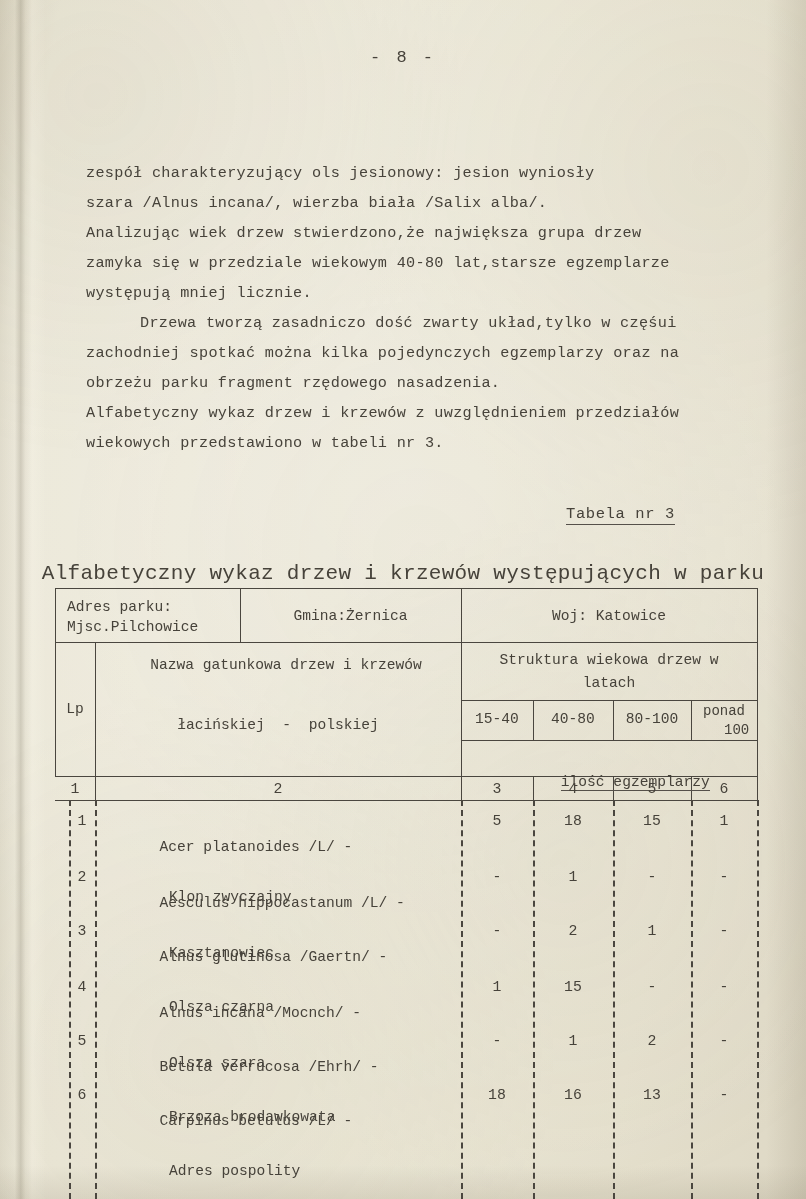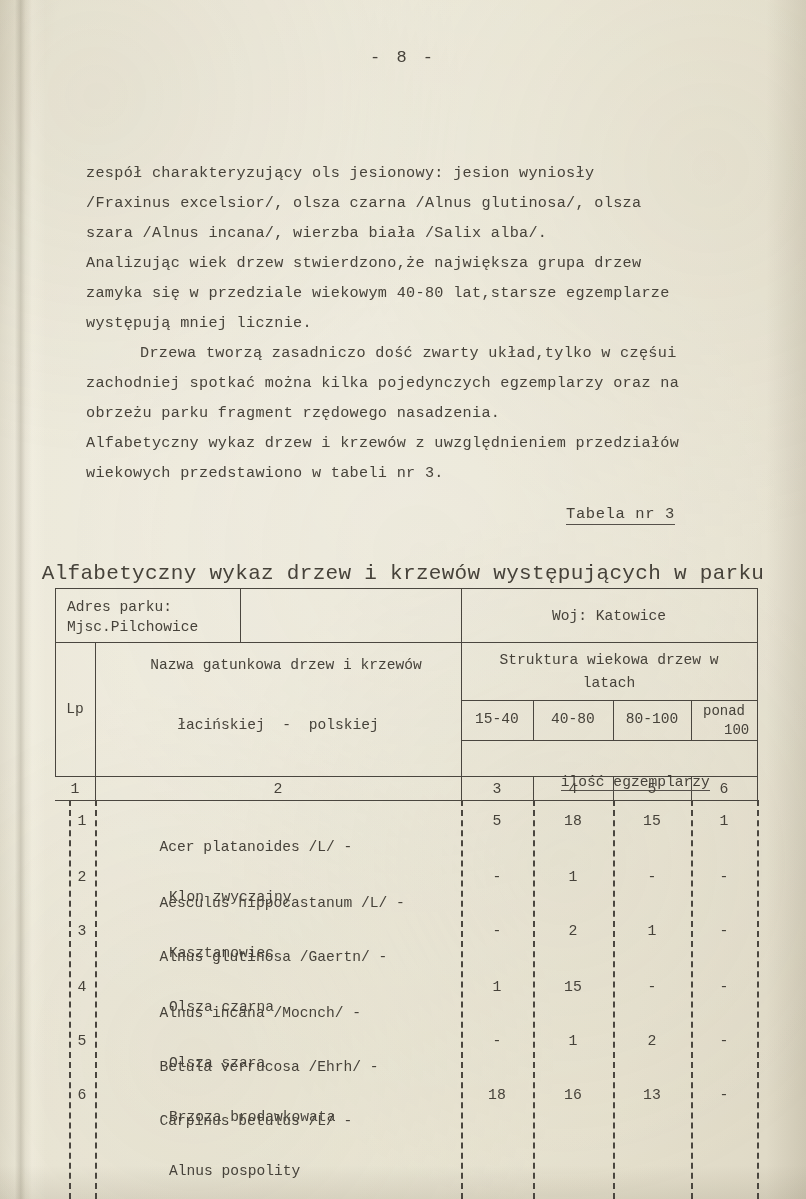--- a/index.html
+++ b/index.html
@@ -146,21 +146,20 @@
 
   <div id="grain"></div>
   <div id="fold-left"></div>
   <div id="edge-right"></div>
   <div id="edge-bottom"></div>
 
   <div id="page-number" class="typed">- 8 -</div>
 
   <div id="body-text">
     <div class="line typed">zespół charakteryzujący ols jesionowy: jesion wyniosły</div>
-    <div class="line typed">/Fraxinus excelsior/, olsza czarna /Alnus glutinosa/, olsza</div>
     <div class="line typed">szara /Alnus incana/, wierzba biała /Salix alba/.</div>
     <div class="line typed">Analizując wiek drzew stwierdzono,że największa grupa drzew</div>
     <div class="line typed">zamyka się w przedziale wiekowym 40-80 lat,starsze egzemplarze</div>
     <div class="line typed">występują mniej licznie.</div>
     <div class="line typed indent">Drzewa tworzą zasadniczo dość zwarty układ,tylko w częśui</div>
     <div class="line typed">zachodniej spotkać można kilka pojedynczych egzemplarzy oraz na</div>
     <div class="line typed">obrzeżu parku fragment rzędowego nasadzenia.</div>
     <div class="line typed">Alfabetyczny wykaz drzew i krzewów z uwzględnieniem przedziałów</div>
     <div class="line typed">wiekowych przedstawiono w tabeli nr 3.</div>
   </div>
@@ -195,20 +194,21 @@
     <div class="vline dashed" style="left:14px;  top:212px; height:399px;"></div>
     <div class="vline dashed" style="left:40px;  top:212px; height:399px;"></div>
     <div class="vline dashed" style="left:406px; top:212px; height:399px;"></div>
     <div class="vline dashed" style="left:478px; top:212px; height:399px;"></div>
     <div class="vline dashed" style="left:558px; top:212px; height:399px;"></div>
     <div class="vline dashed" style="left:636px; top:212px; height:399px;"></div>
     <div class="vline dashed" style="left:702px; top:212px; height:399px;"></div>
 
     <div class="cell" style="left:12px; top:8px;">Adres parku:</div>
     <div class="cell" style="left:12px; top:28px;">Mjsc.Pilchowice</div>
+    <div class="cell ctr" style="left:185px; top:17px; width:221px;">Gmina:Żernica</div>
     <div class="cell ctr" style="left:406px; top:17px; width:296px;">Woj: Katowice</div>
 
     <div class="cell ctr" style="left:0px; top:110px; width:40px;">Lp</div>
 
     <div class="cell ctr" style="left:48px; top:66px;  width:366px;">Nazwa gatunkowa drzew i krzewów</div>
     <div class="cell ctr" style="left:40px; top:126px; width:366px;">łacińskiej  -  polskiej</div>
 
     <div class="cell ctr" style="left:406px; top:61px; width:296px;">Struktura wiekowa drzew w</div>
     <div class="cell ctr" style="left:406px; top:84px; width:296px;">latach</div>
 
@@ -275,21 +275,21 @@
       <span class="sp-pl">Brzoza brodawkowata</span>
     </div>
     <div class="cell ctr num" style="left:406px; top:442px; width:72px;">-</div>
     <div class="cell ctr num" style="left:478px; top:442px; width:80px;">1</div>
     <div class="cell ctr num" style="left:558px; top:442px; width:78px;">2</div>
     <div class="cell ctr num" style="left:636px; top:442px; width:66px;">-</div>
 
     <div class="cell ctr rownum" style="left:14px; top:496px; width:26px;">6</div>
     <div class="cell sp-name" style="left:52px; top:496px; width:354px;">
       <span>Carpinus betulus /L/ -</span>
-      <span class="sp-pl">Alnus pospolity</span>
+      <span class="sp-pl">Adres pospolity</span>
     </div>
     <div class="cell ctr num" style="left:406px; top:496px; width:72px;">18</div>
     <div class="cell ctr num" style="left:478px; top:496px; width:80px;">16</div>
     <div class="cell ctr num" style="left:558px; top:496px; width:78px;">13</div>
     <div class="cell ctr num" style="left:636px; top:496px; width:66px;">-</div>
 
   </div>
 </div>
 
 </body></html>

